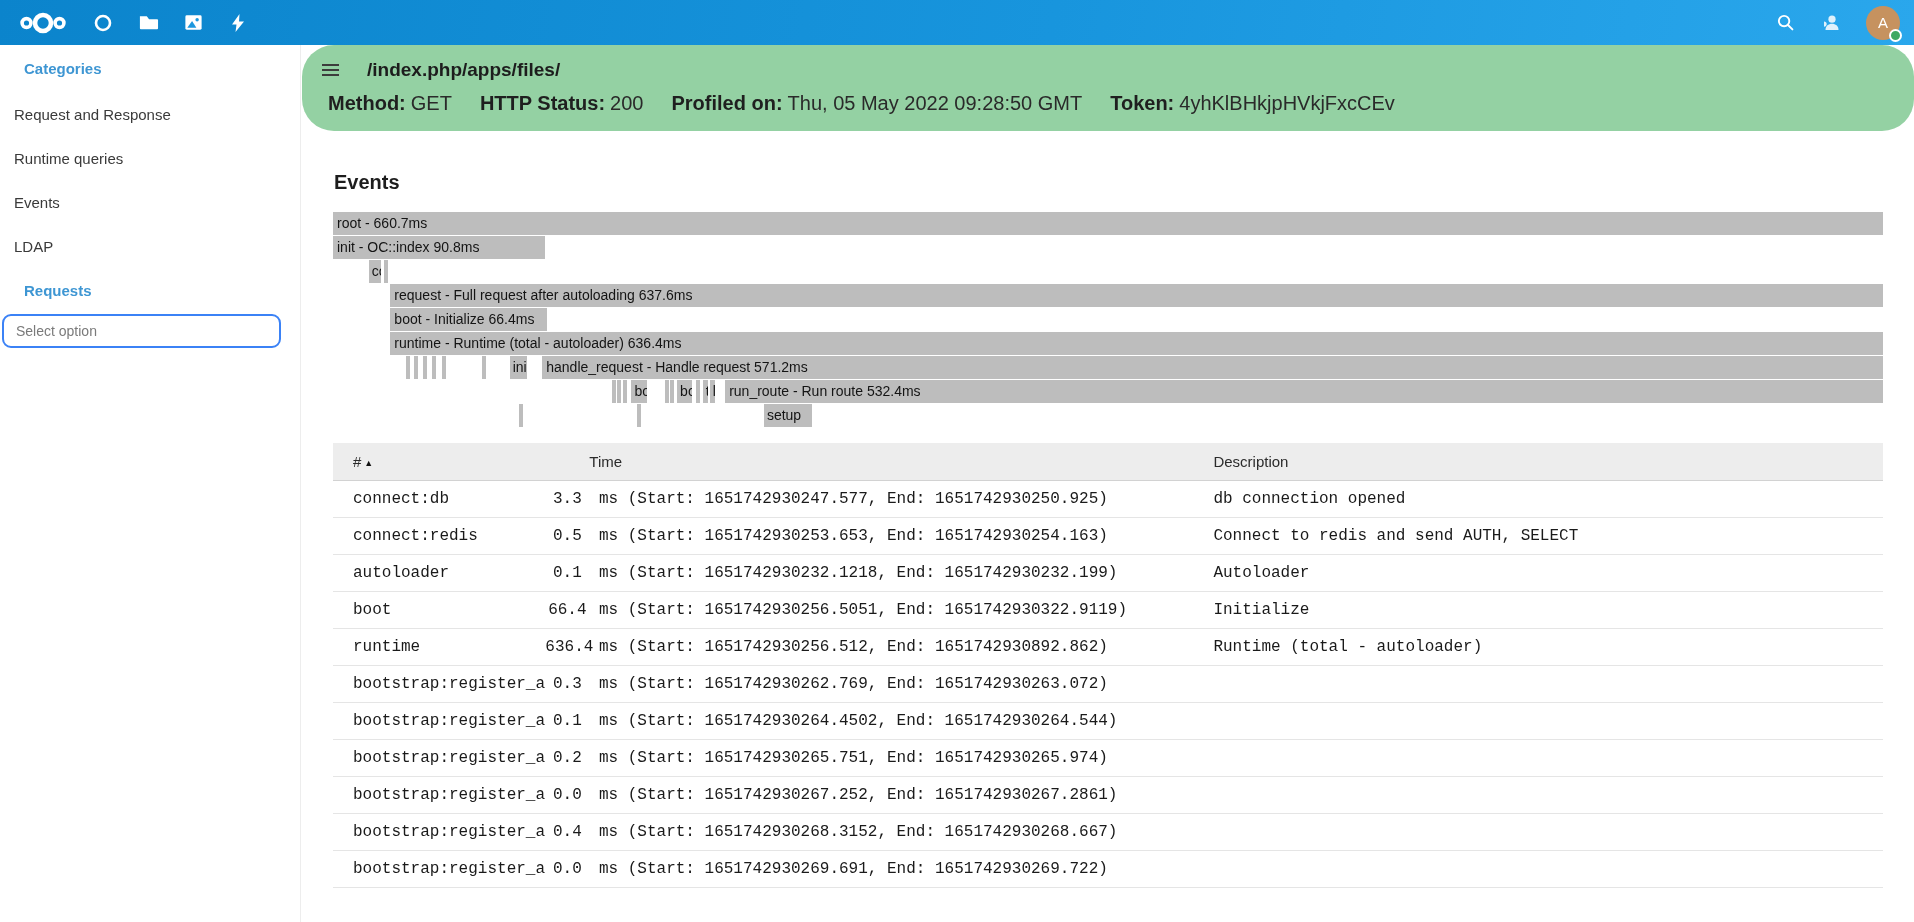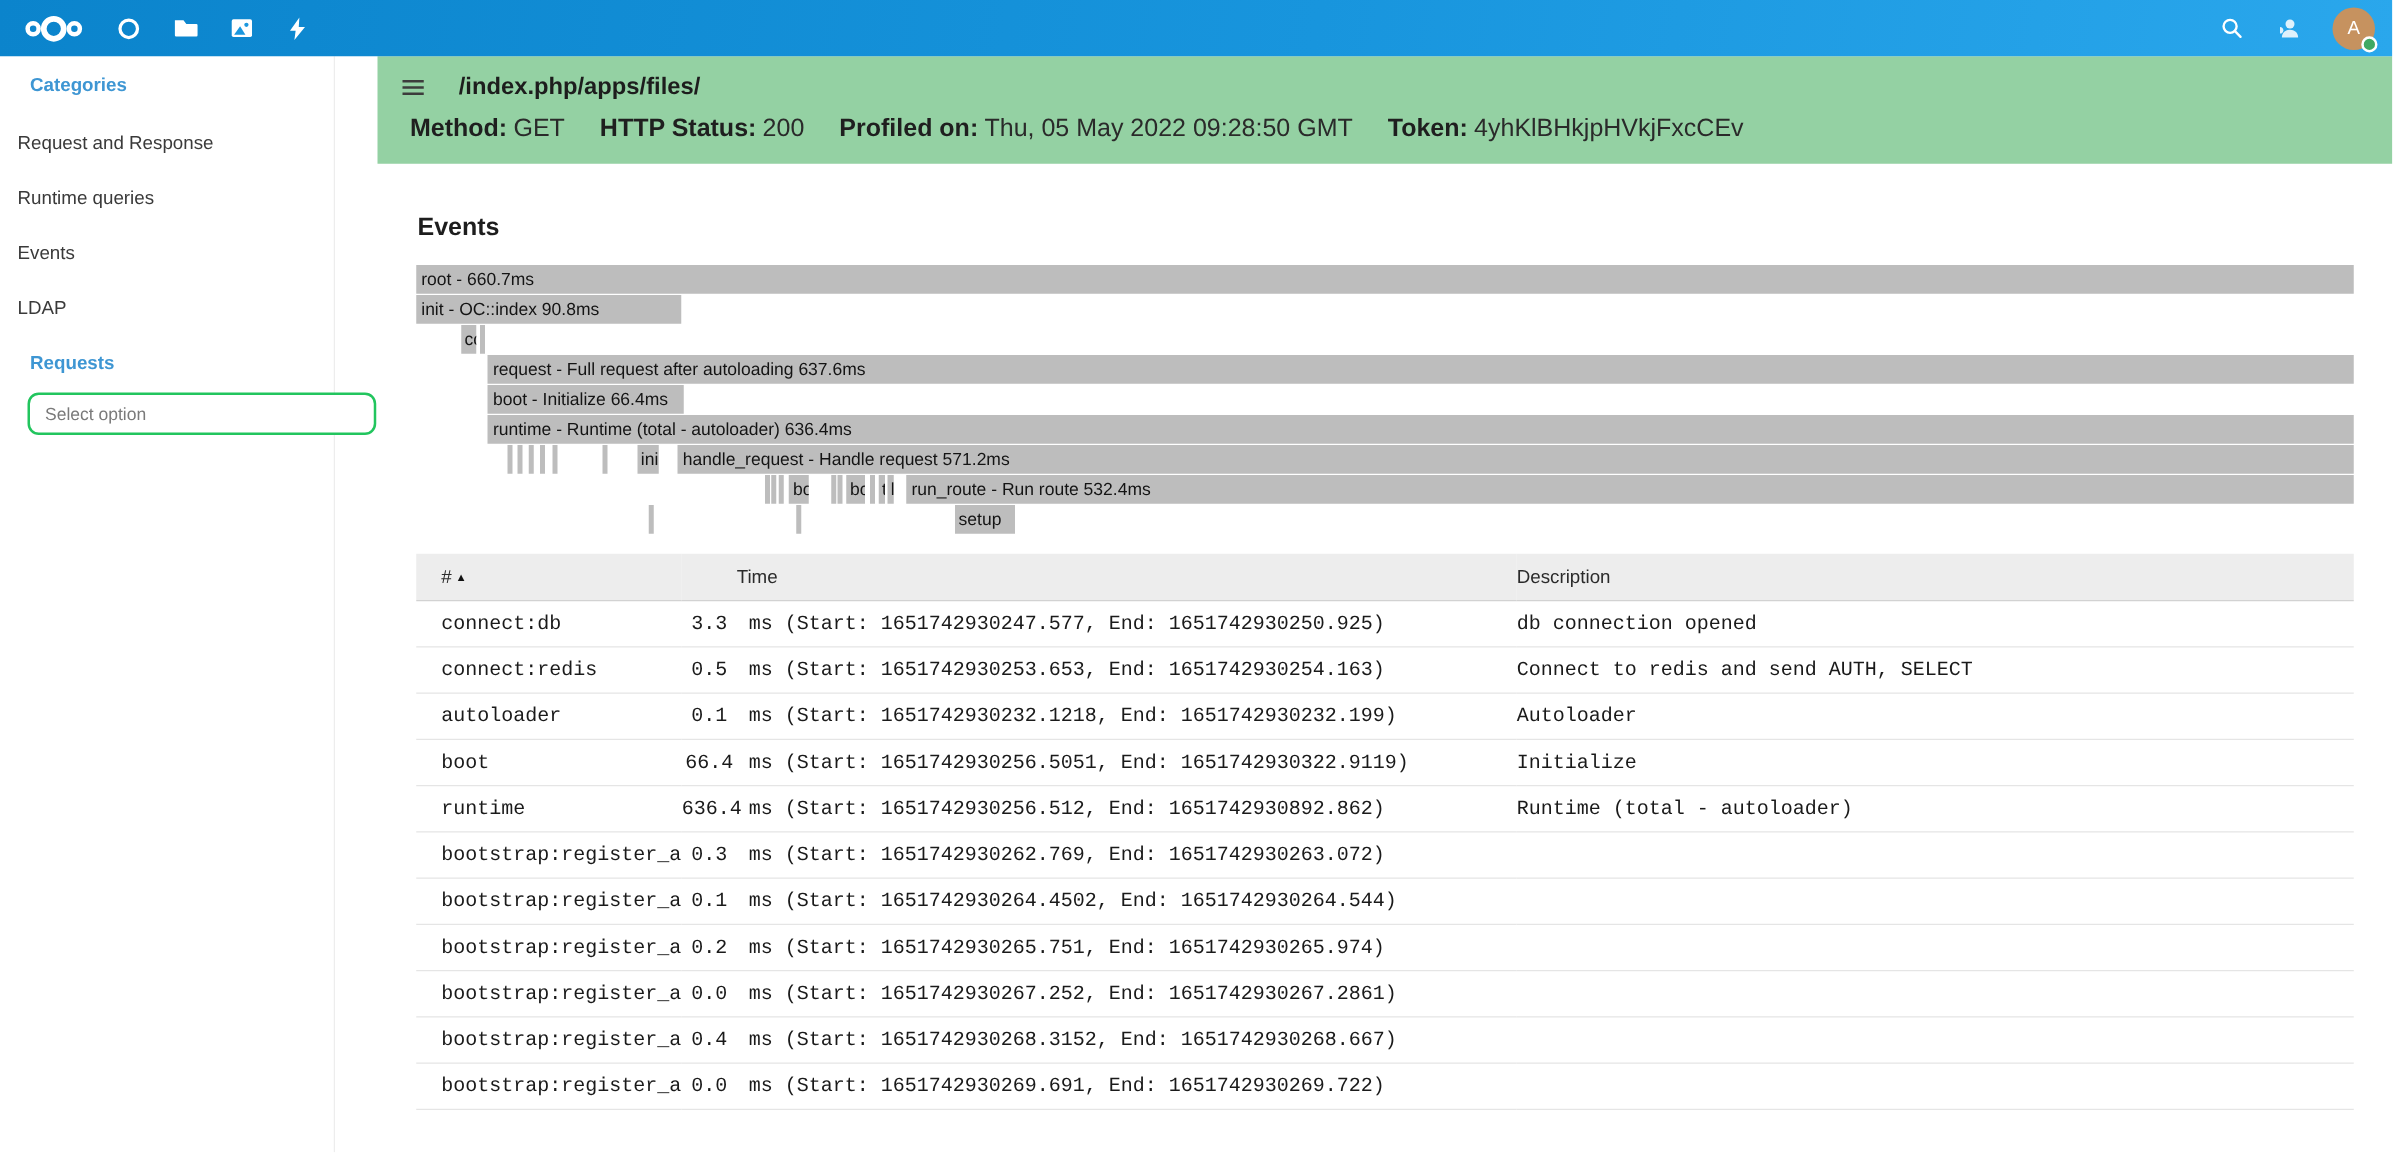--- a/index.html
+++ b/index.html
@@ -15,34 +15,34 @@
   .appicon { width:22px; height:22px; margin-right:23px; display:flex; align-items:center; justify-content:center; cursor:pointer; }
   .appicon:first-of-type { margin-left:21px; }
   .topbar-right { margin-left:auto; display:flex; align-items:center; padding-right:14px; }
   .tb-btn { width:22px; height:22px; margin-right:24px; display:flex; align-items:center; justify-content:center; cursor:pointer; }
   .avatar { position:relative; width:34px; height:34px; border-radius:50%; background:#c6925f;
             color:#fff; font-size:15px; display:flex; align-items:center; justify-content:center; cursor:pointer; }
   .status-dot { position:absolute; right:-2px; bottom:-2px; width:13px; height:13px; border-radius:50%;
                 background:#3fa963; border:2px solid #fff; }
 
   
-  .sidebar { position:absolute; top:45px; left:0; width:268px; height:877px; background:#fff;
+  .sidebar { position:absolute; top:45px; left:0; width:301px; height:877px; background:#fff;
              border-right:1px solid #ededed; padding-top:15px; }
   .side-heading { color:#3e96d3; font-weight:bold; font-size:15px; line-height:18px; margin:0 0 28px 24px; }
   .side-list { list-style:none; }
   .side-list li { font-size:15px; color:#3a3a3a; line-height:18px; margin:0 0 26px 14px; cursor:pointer; }
   .side-heading.requests { margin-top:24px; margin-bottom:14px; }
-  .req-select { display:block; margin-left:22px; width:279px; height:34px; border:2px solid #22c55e;
+  .req-select { display:block; margin-left:2px; width:279px; height:34px; border:2px solid #3b82f6;
                 border-radius:9px; font-size:14px; color:#555; padding:0 12px;
                 font-family:"Liberation Sans","DejaVu Sans",sans-serif; outline:none; background:#fff; }
   .req-select::placeholder { color:#7a7a7a; }
 
   
   .main { position:absolute; top:45px; left:302px; width:1612px; height:877px; background:#fff; }
-  .gheader { height:86px; background:#94d1a3; }
+  .gheader { height:86px; background:#94d1a3;border-radius:32px; }
   .gheader-row1 { display:flex; align-items:center; padding:14px 0 0 20px; }
   .hamburger { width:17px; cursor:pointer; padding:2px 0; }
   .hamburger span { display:block; width:17px; height:2px; background:#3c3c3c; margin-bottom:3px; }
   .hamburger span:last-child { margin-bottom:0; }
   .g-title { margin-left:28px; font-size:19px; font-weight:bold; color:#1d1d1d; }
   .gheader-row2 { display:flex; gap:28px; padding:11px 0 0 26px; font-size:20px; color:#2a2a2a; }
   .meta-item .lbl { font-weight:bold; margin-right:5px; color:#1f1f1f; }
 
   .content { padding:0 31px 0 31px; }
   .events-heading { margin-top:39px; margin-left:1px; font-size:20px; font-weight:bold; color:#1d1d1d; line-height:24px; }

